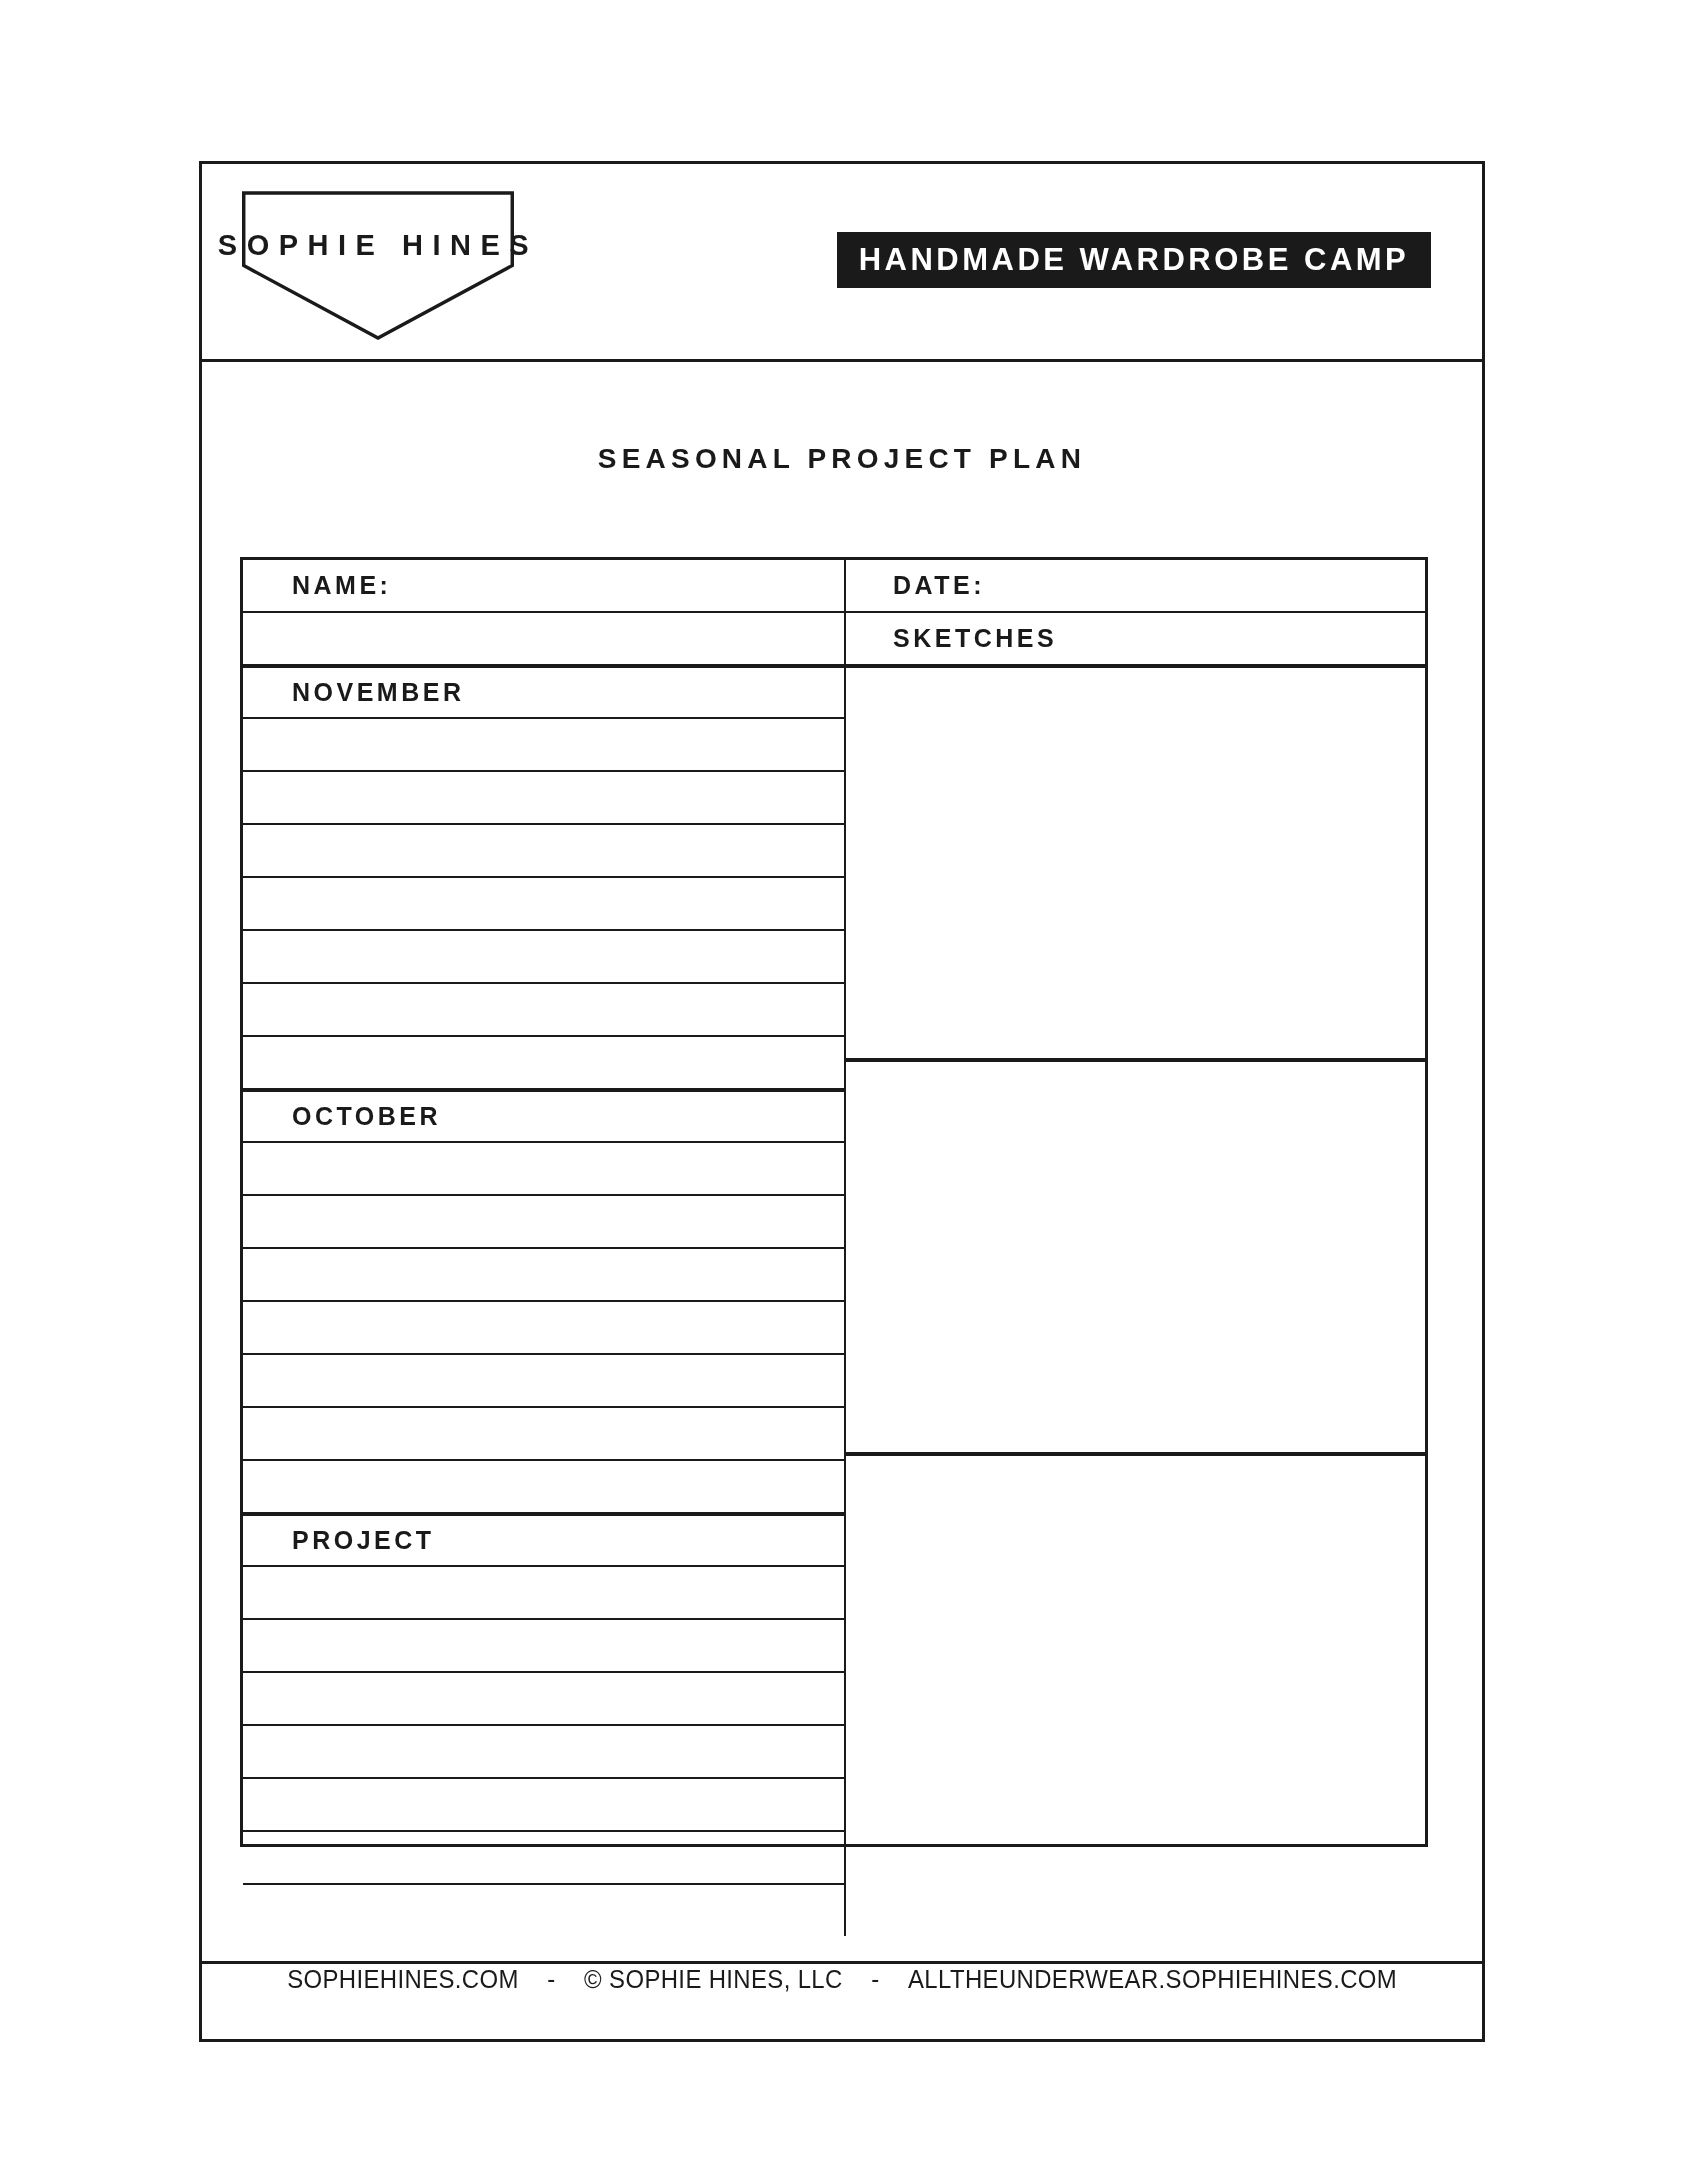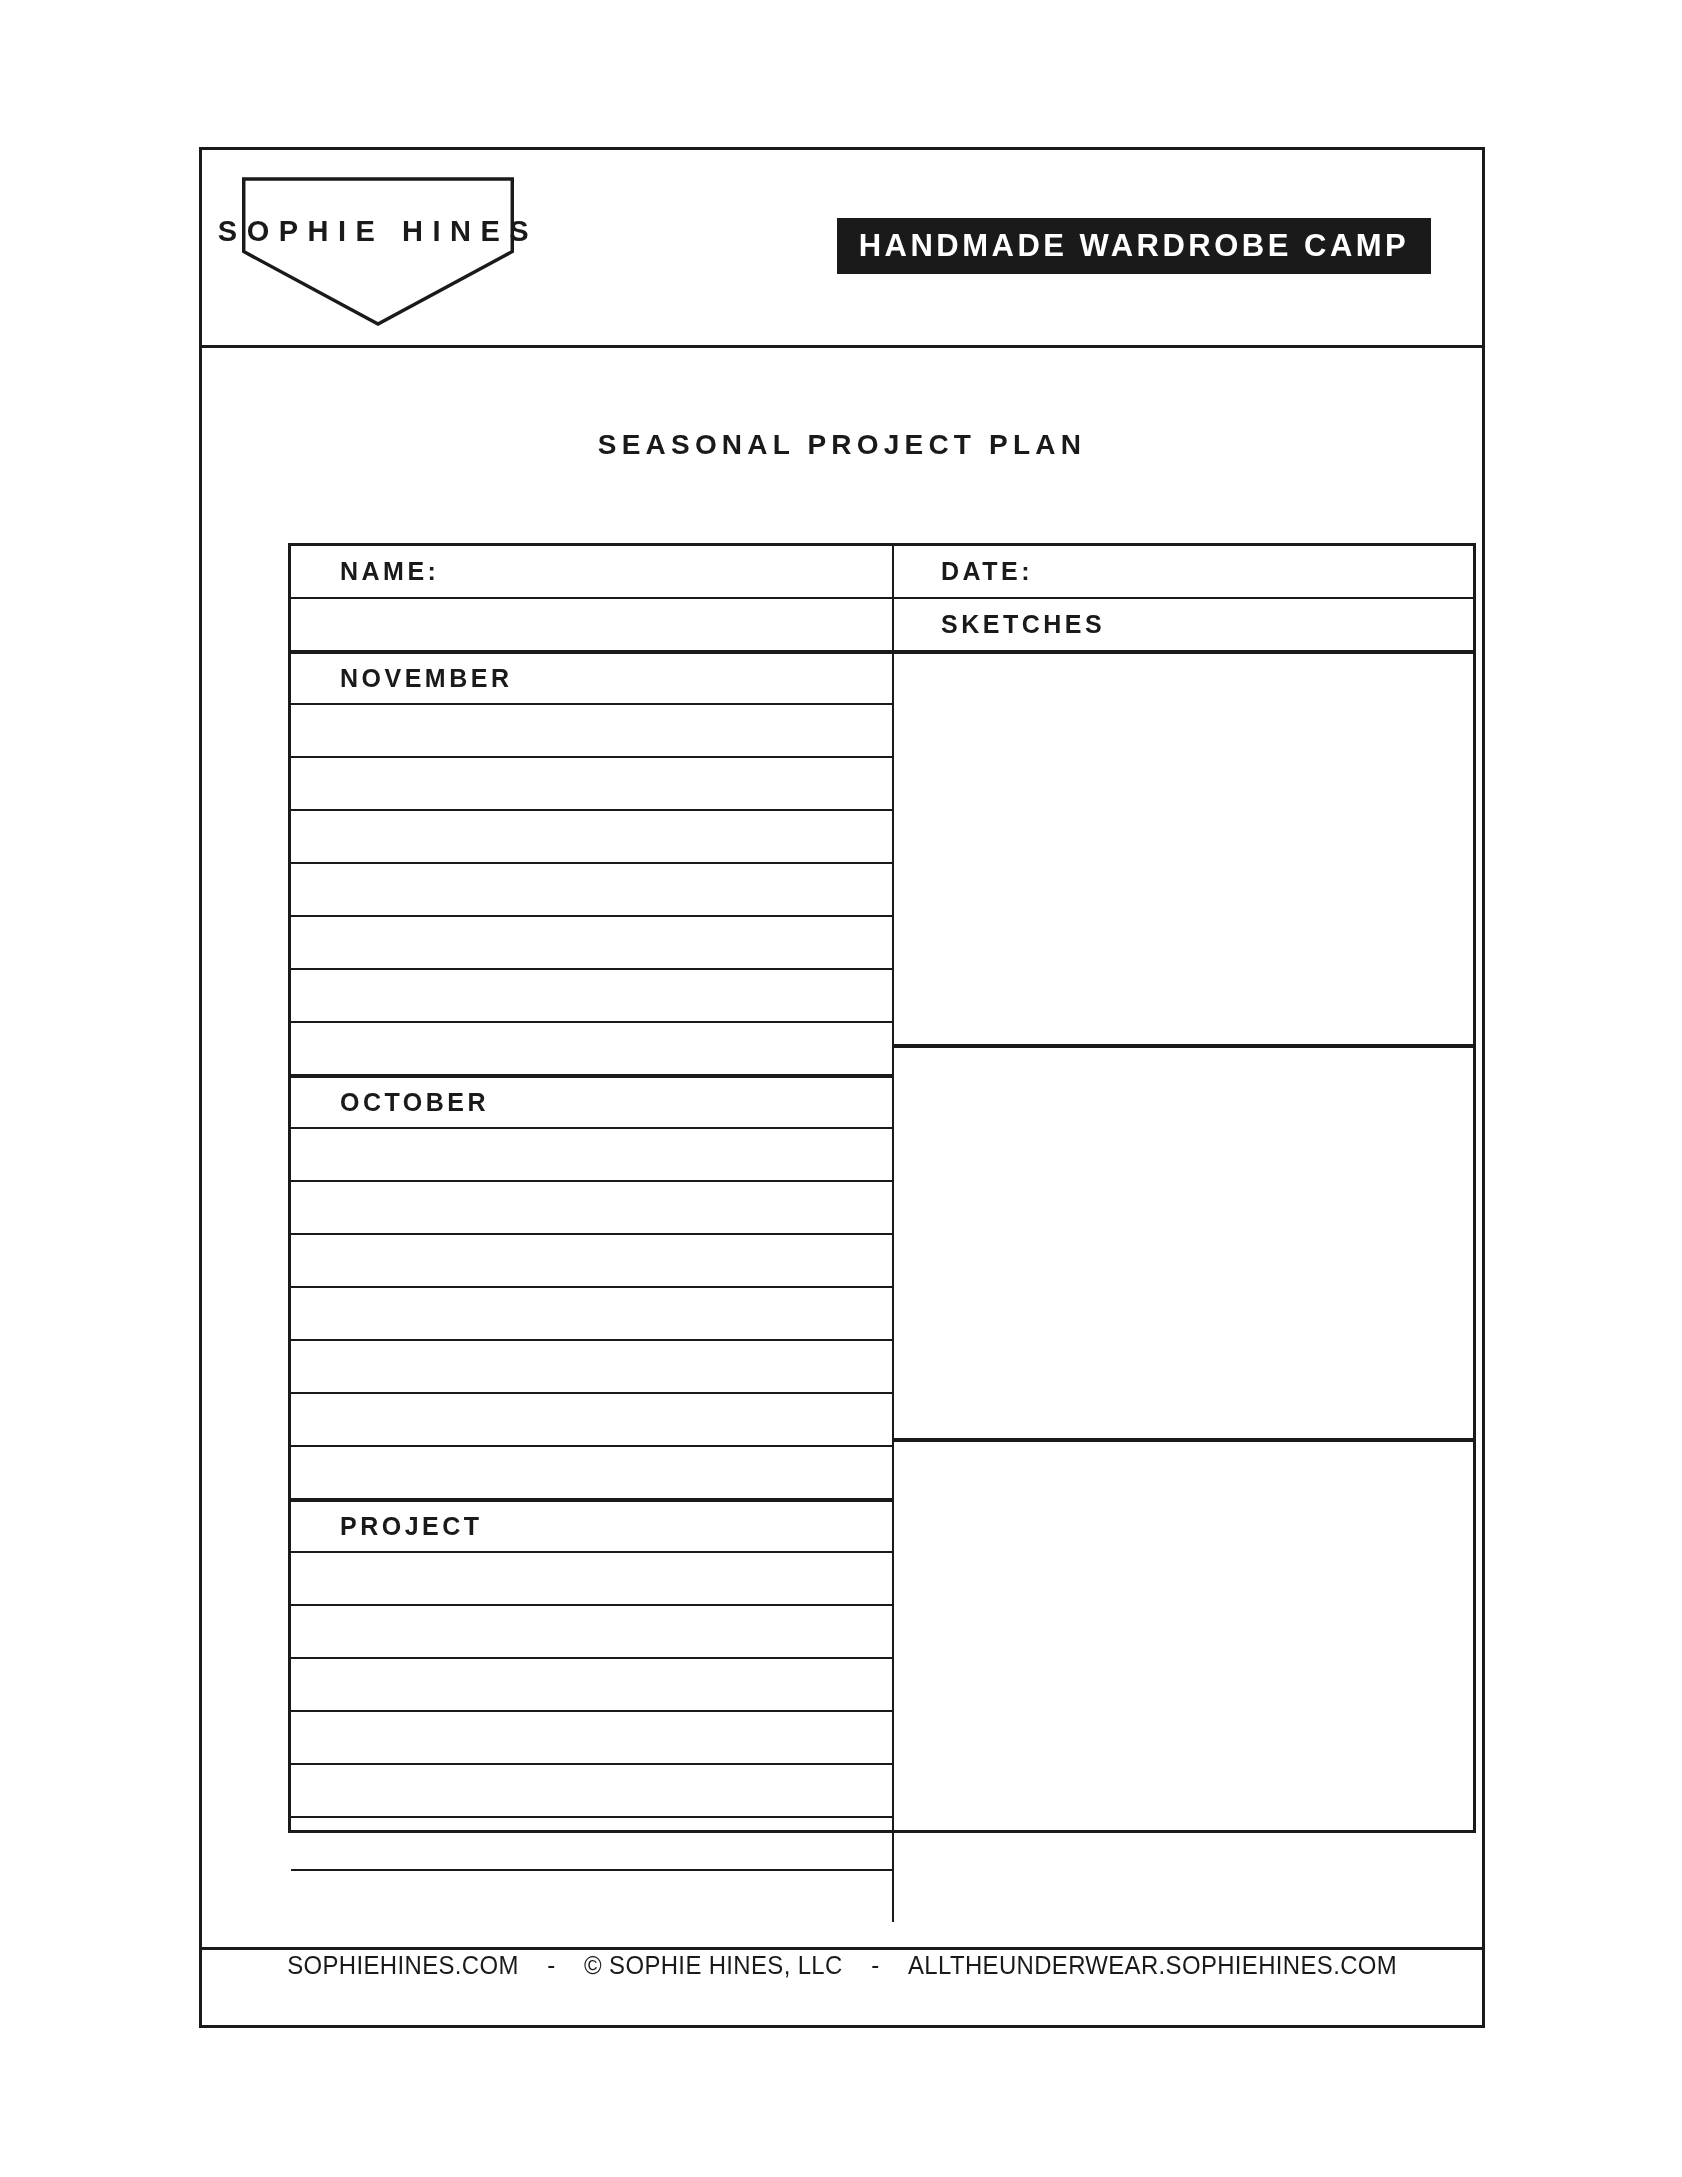--- a/index.html
+++ b/index.html
@@ -4,21 +4,21 @@
 <style>
   * { margin:0; padding:0; box-sizing:border-box; }
   html,body { background:#ffffff; }
   body {
     width:1683px; height:2177px;
     font-family:"Liberation Sans", sans-serif;
     color:#1a1a1a;
     position:relative;
   }
   .page {
-    position:absolute; left:199px; top:147px;
+    position:absolute; left:199px; top:161px;
     width:1286px; height:1881px;
     border:3.5px solid #1a1a1a;
     background:#ffffff;
   }
   
   .header {
     position:absolute; left:0; top:0; right:0;
     height:198px;
     border-bottom:3.5px solid #1a1a1a;
   }
@@ -45,21 +45,20 @@
     font-size:28px; font-weight:bold; letter-spacing:5.2px;
     white-space:nowrap;
   }
   
   .plan-table {
     position:absolute; left:38px; top:393px;
     width:1188px; height:1290px;
     border:3.5px solid #1a1a1a;
     display:grid;
     grid-template-columns:601px 1fr;
-    margin-left:48px;
   }
   .col { display:flex; flex-direction:column; }
   .col-right { border-left:2.6px solid #1a1a1a; }
   .row {
     height:53px; flex:0 0 auto;
     border-top:2.6px solid #1a1a1a;
     display:flex; align-items:center;
     padding-left:49px;
   }
   .row.first { height:51px; border-top:none; }

